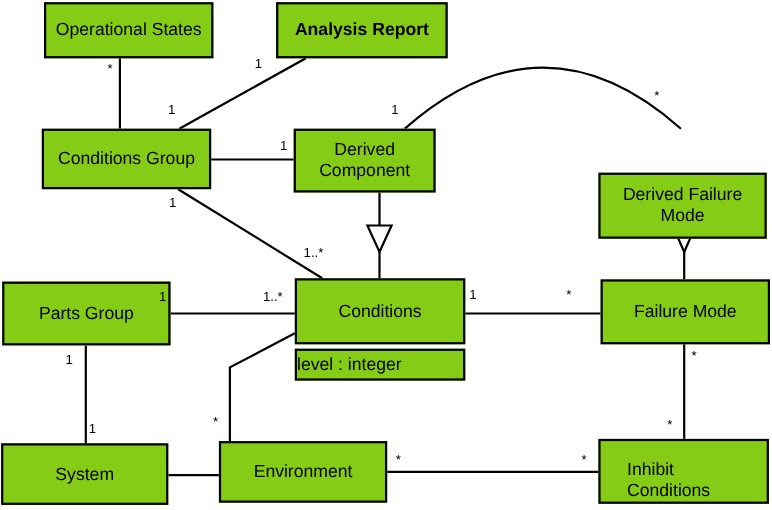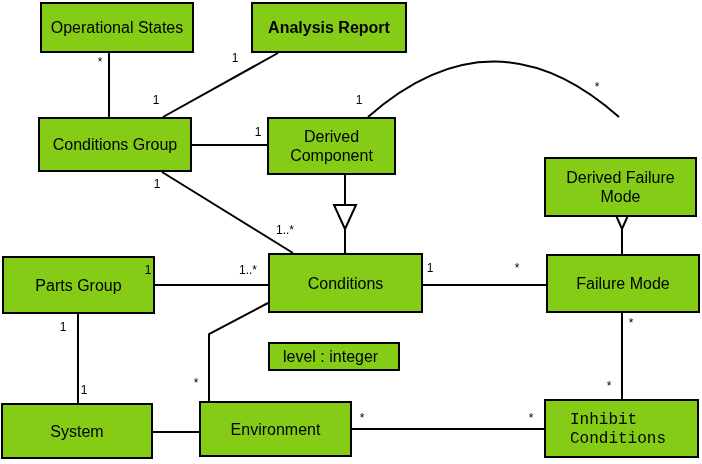--- a/index.html
+++ b/index.html
@@ -43,22 +43,21 @@
     font-size: 16px;
     line-height: 19px;
     z-index: 2;
     text-align: center;
   }
   .uml-box.align-left {
     justify-content: flex-start;
     text-align: left;
   }
   .uml-box.valign-top {
-    align-items: center;
-    font-family: Liberation Mono, monospace;
+    align-items: flex-end;
   }
   .mult-label {
     position: absolute;
     transform: translate(-50%, -50%);
     font-size: 12px;
     line-height: 12px;
     z-index: 3;
     white-space: nowrap;
   }
 </style>
@@ -117,21 +116,21 @@
     </div>
     <div class="uml-box" style="left: 544px; top: 117px; width: 153px; height: 60px; margin-top: 40px;">
       <span>Derived Failure Mode</span>
     </div>
     <div class="uml-box" style="left: 2px; top: 256px; width: 153px; height: 58px;">
       <span>Parts Group</span>
     </div>
     <div class="uml-box" style="left: 268px; top: 253px; width: 155px; height: 60px;">
       <span>Conditions</span>
     </div>
-    <div class="uml-box align-left" style="left: 268px; top: 317px; width: 132px; height: 29px; padding-left: 13px; margin-top: 25px;">
+    <div class="uml-box align-left" style="left: 268px; top: 317px; width: 155px; height: 29px; ">
       <span>level : integer</span>
     </div>
     <div class="uml-box" style="left: 546px; top: 254px; width: 154px; height: 59px;">
       <span>Failure Mode</span>
     </div>
     <div class="uml-box" style="left: 1px; top: 403px; width: 152px; height: 56px;">
       <span>System</span>
     </div>
     <div class="uml-box" style="left: 199px; top: 401px; width: 153px; height: 56px;">
       <span>Environment</span>

